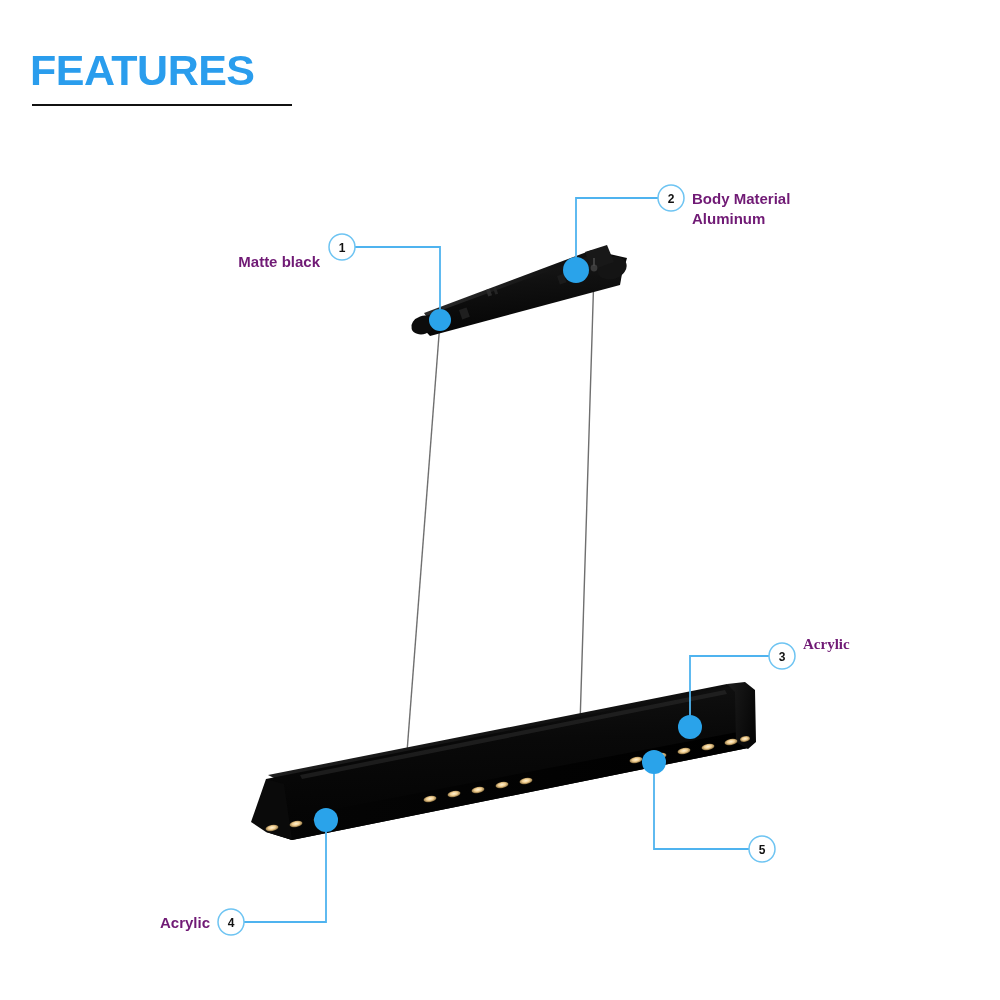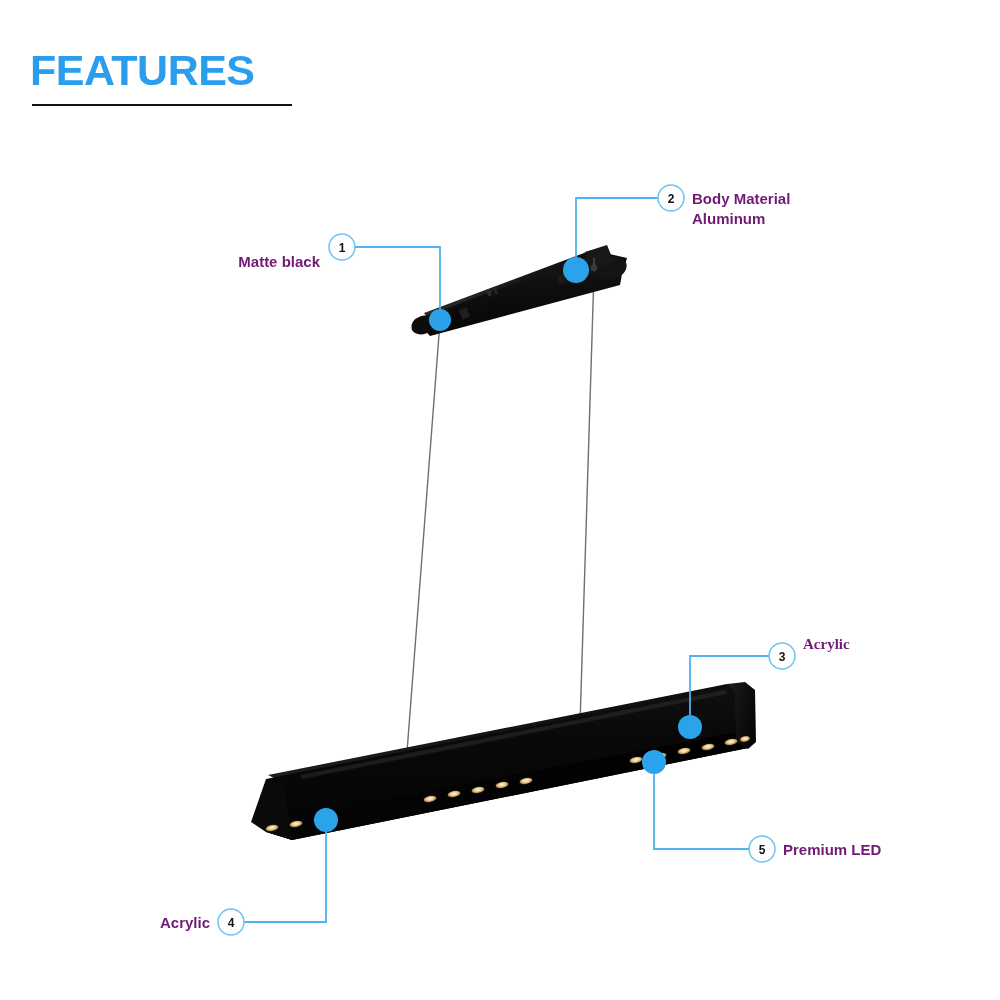--- a/index.html
+++ b/index.html
@@ -231,15 +231,14 @@
           <text class="num-text" x="762" y="854" text-anchor="middle">5</text>
         </g>
       </g>
     </svg>
 
     <div class="callout-label left-side" id="label-1">Matte black</div>
     <div class="callout-label right-side" id="label-2">Body Material
 Aluminum</div>
     <div class="callout-label right-side" id="label-3">Acrylic</div>
     <div class="callout-label left-side" id="label-4">Acrylic</div>
-    <div class="callout-label right-side" id="label-5">Premium LED</div>
   </div>
 </div>
 
 </body></html>

